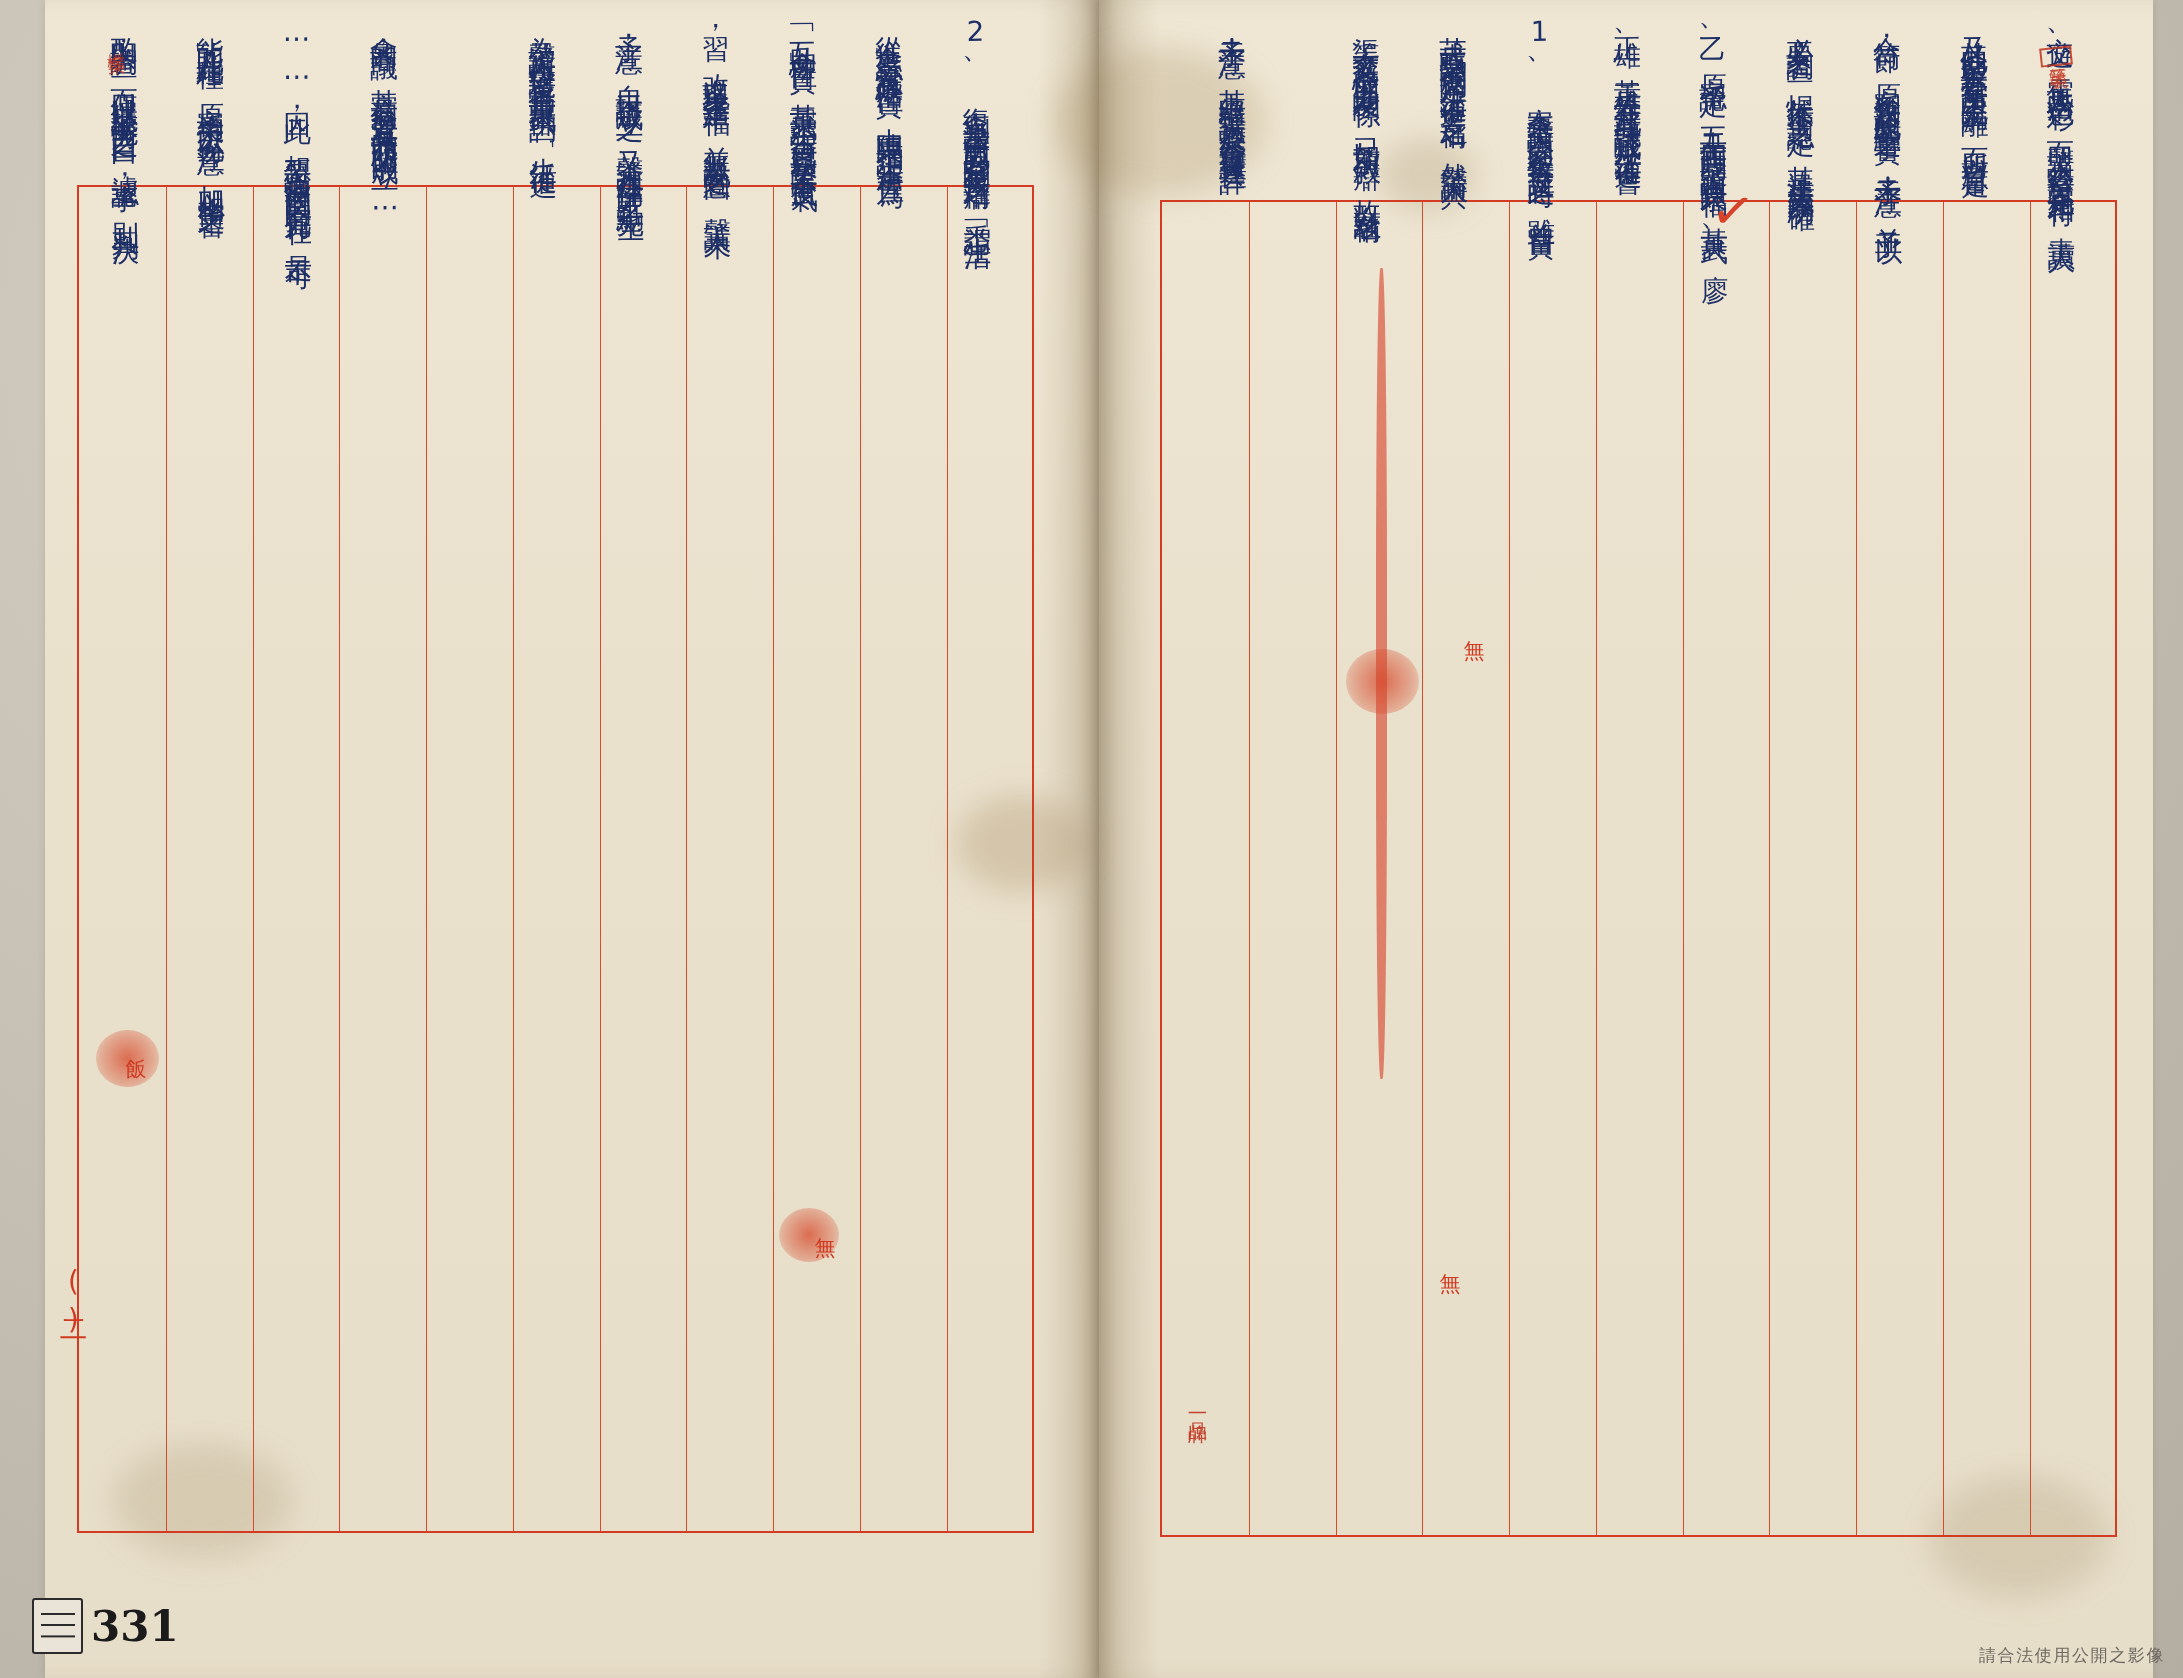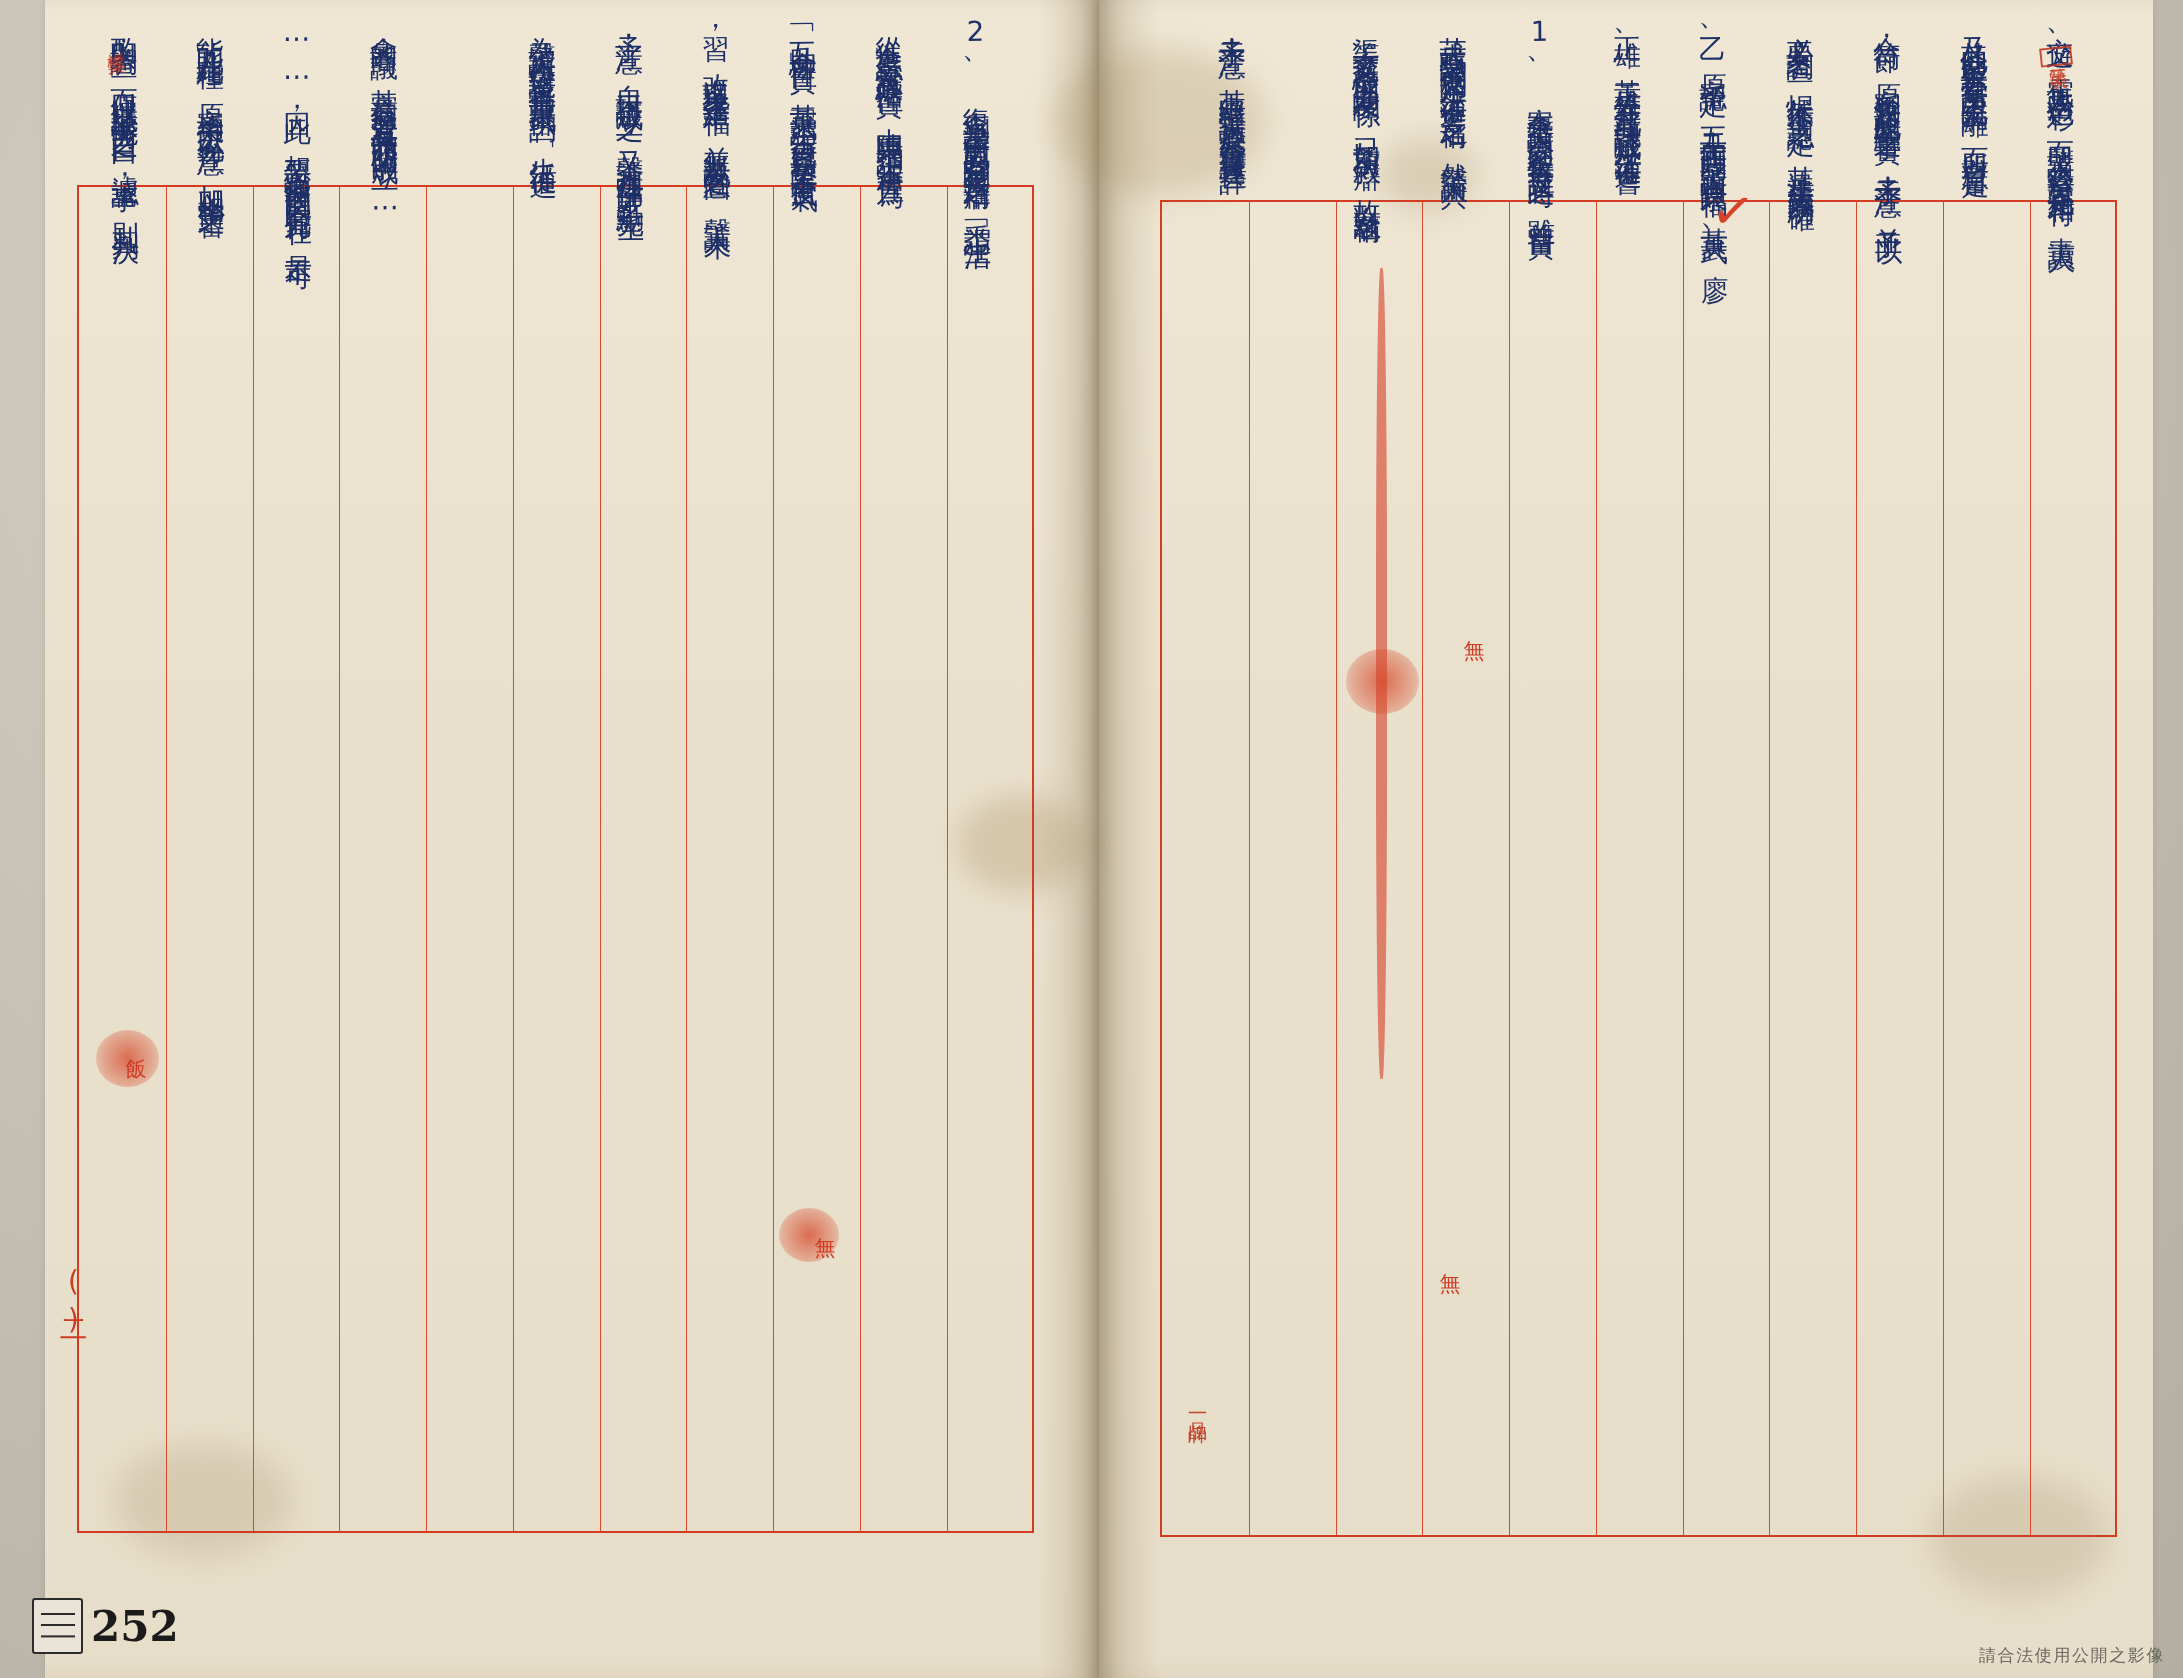--- a/index.html
+++ b/index.html
@@ -282,19 +282,19 @@
   <div class="redpen" style="left:122px;top:1042px;">飯</div>
   <div class="red-blob" style="left:779px;top:1208px;width:60px;height:54px;"></div>
   <div class="redpen" style="left:811px;top:1221px;">無</div>
 
   <div class="stamp" style="left:104px;top:39px;">檔案</div>
   <div class="stamp boxed" style="left:2040px;top:47px;">第三號</div>
   <div class="brandmark" style="left:1184px;top:1403px;">一品牌</div>
 
   <div class="page-tab">
     <div class="tab-icon"></div>
-    <div class="page-no">252</div>
+    <div class="page-no">331</div>
   </div>
 
   <div class="notice">請合法使用公開之影像</div>
 
 </div>
 
 
 </body></html>

